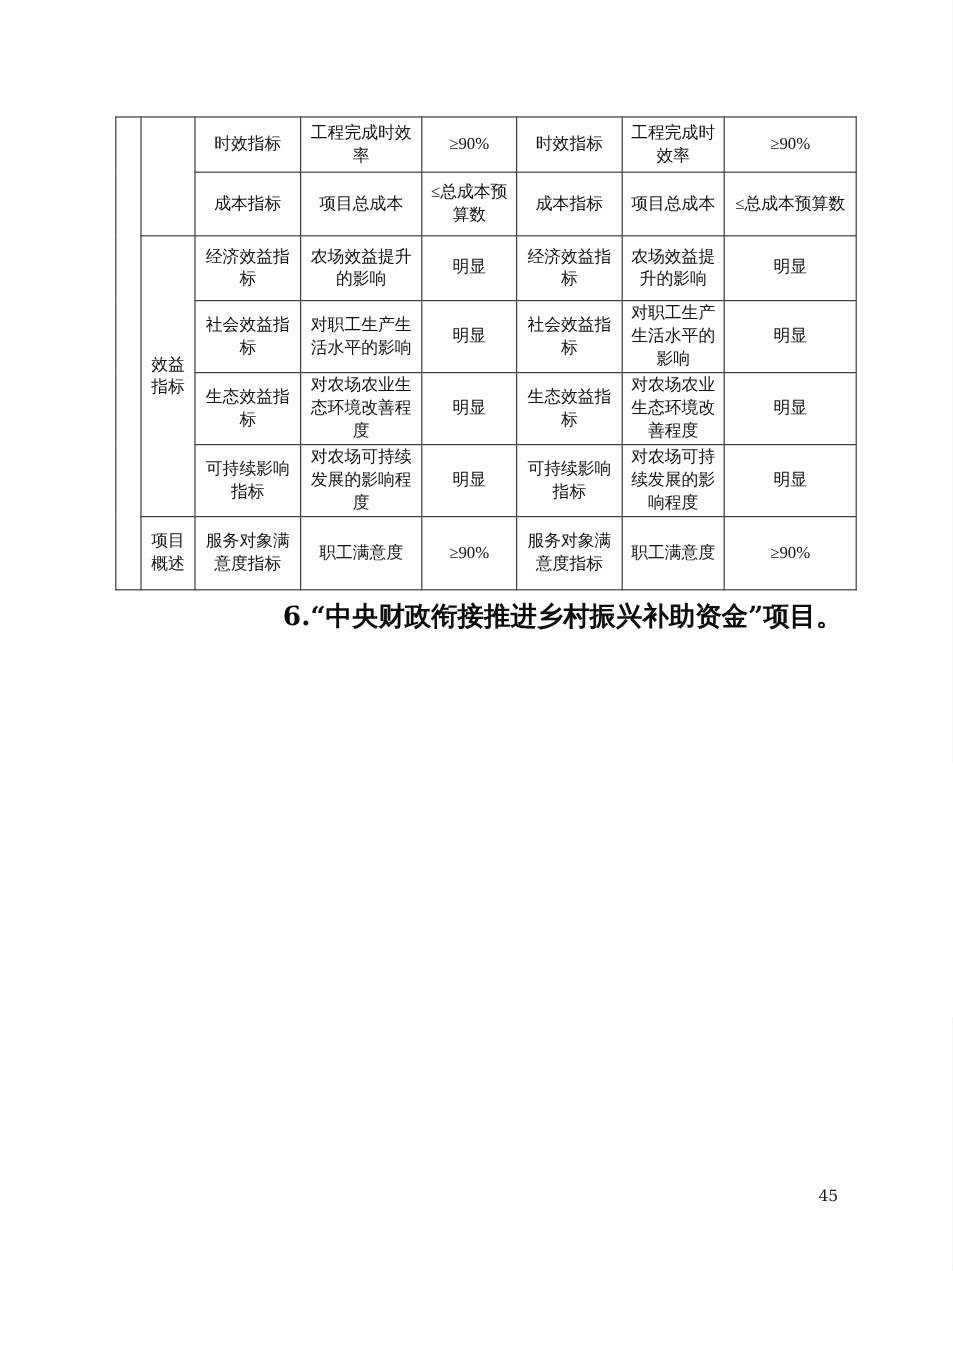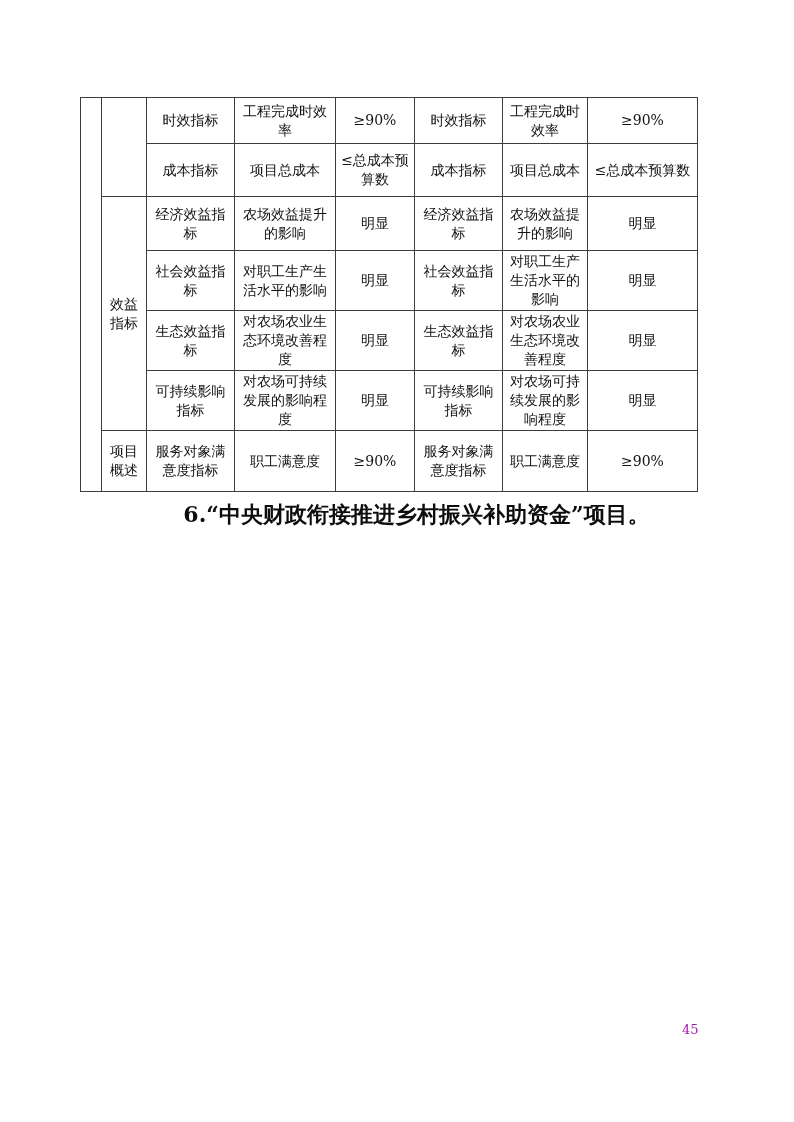--- a/index.html
+++ b/index.html
@@ -7,24 +7,25 @@
   .page {
     position:relative;
     width:794px; height:1122px;
     background:#ffffff;
     font-family:"DejaVu Serif","Liberation Serif",serif;
     color:#111111;
     overflow:hidden;
     margin:0 auto;
   }
   .doc-table {
-    position:absolute; left:80px; top:97px;
+    position:absolute; left:96px; top:97px;
     width:617px;
     border-collapse:collapse; table-layout:fixed;
     font-size:14px;
+    font-family:Liberation Serif, serif;
   }
   .doc-table td {
     border:1px solid #3d3d3d;
     text-align:center; vertical-align:middle;
     padding:1px 2px;
     line-height:19px;
     color:#121212;
     word-break:break-all;
     overflow:hidden;
   }
@@ -32,27 +33,27 @@
     position:absolute; left:95px; top:494px;
     width:607px;
     font-size:21px; line-height:41.5px;
     text-align:justify;
     color:#0d0d0d;
   }
   .doc-heading {
     font-weight:bold;
     font-size:22px;
     padding-left:36px;
-    text-align:center;
+    text-align:right;
     white-space:nowrap;
   }
   .doc-par { text-indent:2em; }
   .page-number {
-    position:absolute; left:682px; top:1022px;
-    font-size:13px; color:#a21caf;
+    position:absolute; left:682px; top:990px;
+    font-size:13px; color:#0f172a;
     font-family:"DejaVu Serif","Liberation Serif",serif;
   }
 </style>
 </head>
 <body>
 
 <div class="page">
 
   <table class="doc-table">
     <colgroup>

